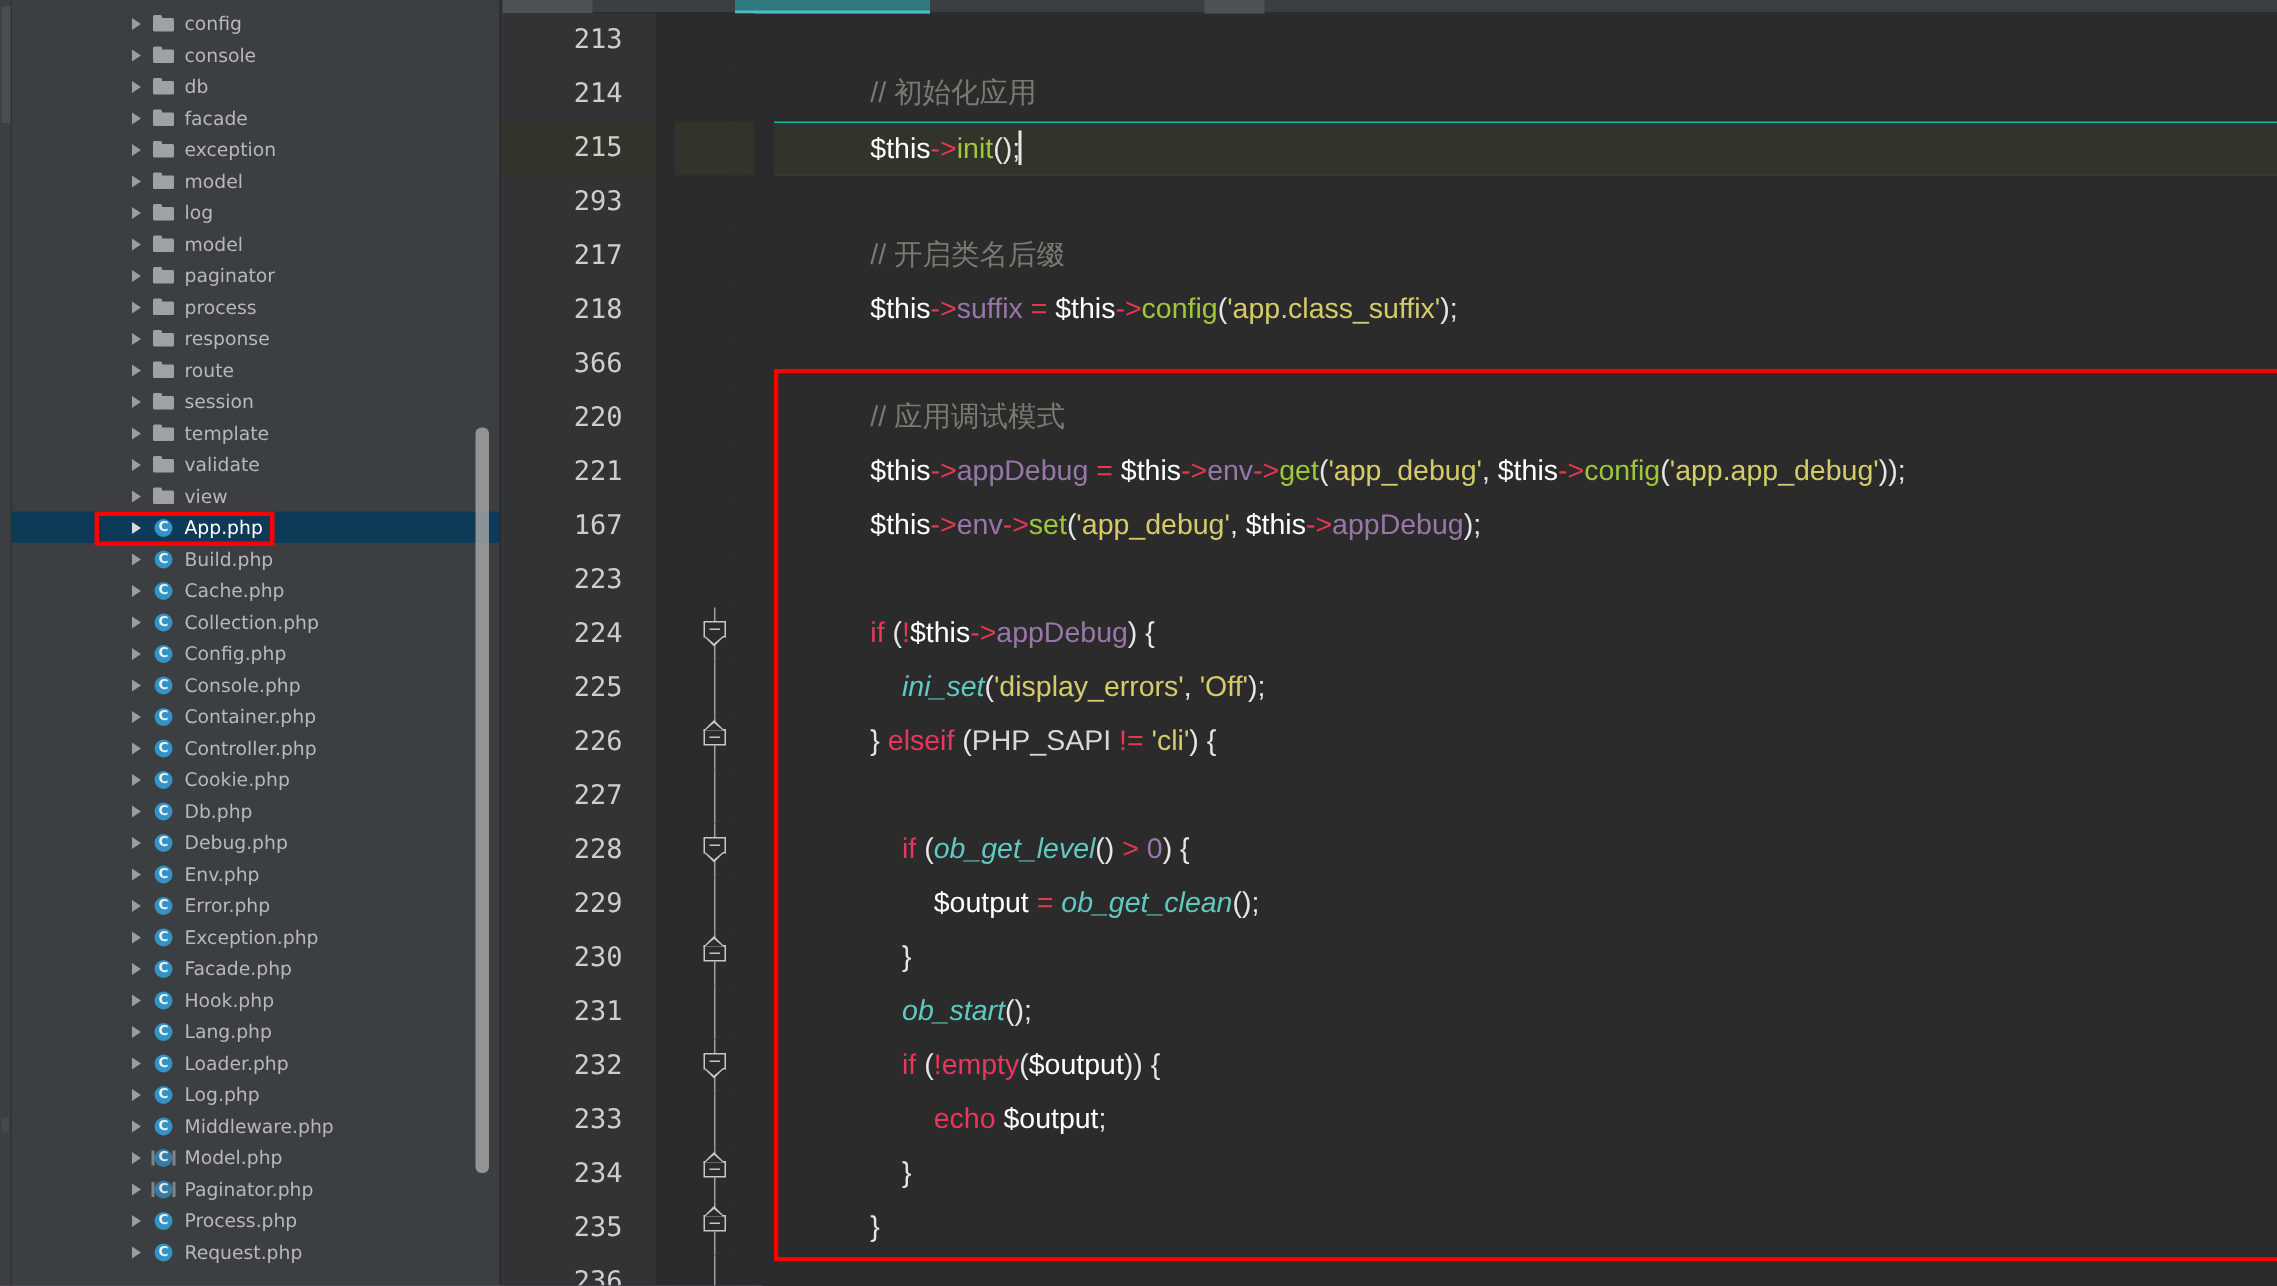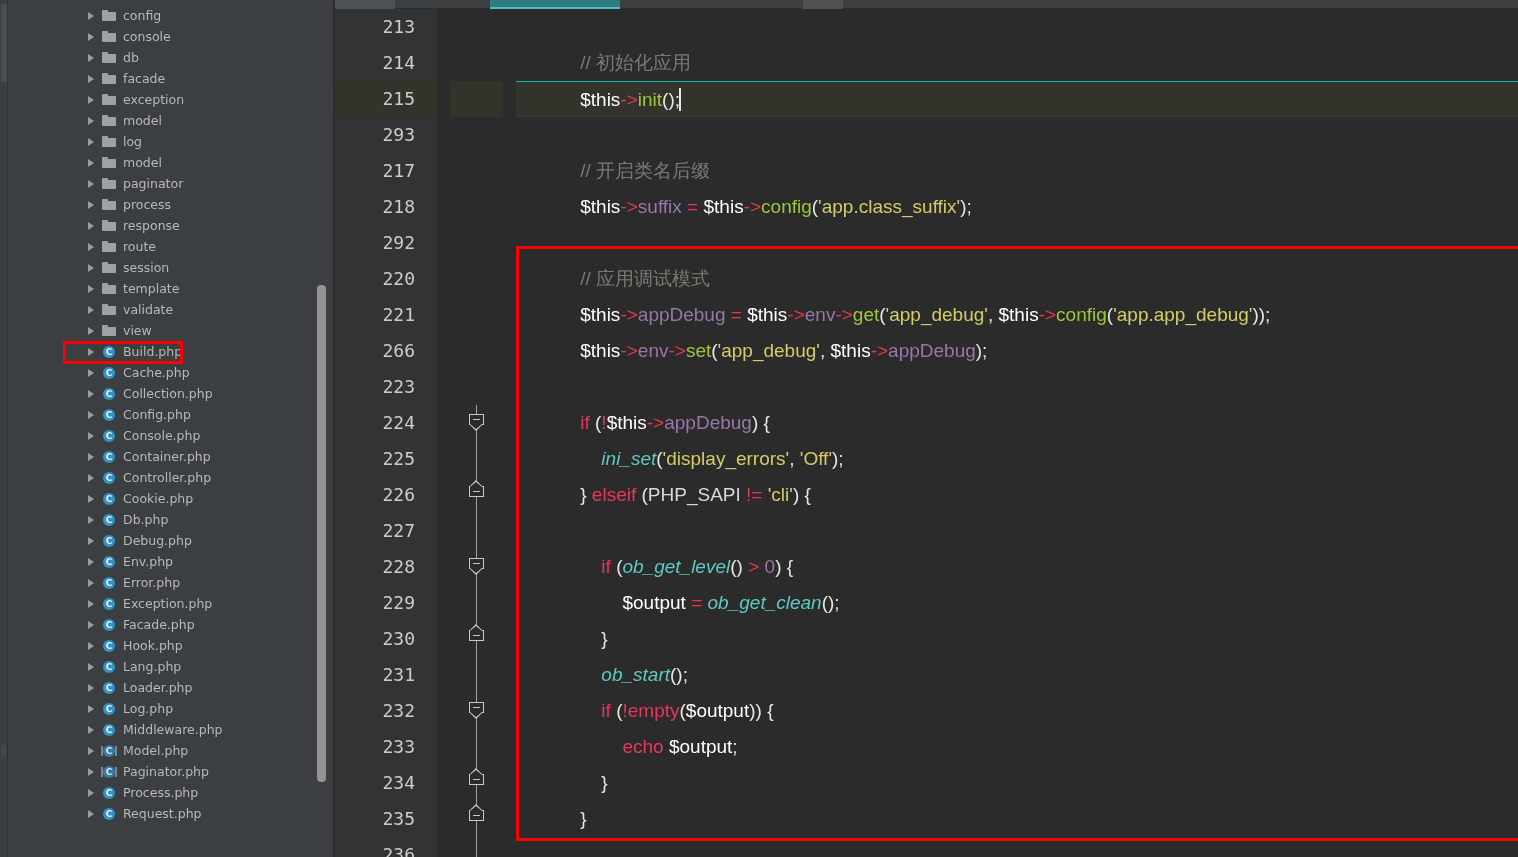--- a/index.html
+++ b/index.html
@@ -498,20 +498,26 @@
         <div class="tree-row">
           <span class="arrow"></span>
           <span class="ico folder"></span>
           <span class="tree-label">validate</span>
         </div>
         <div class="tree-row">
           <span class="arrow"></span>
           <span class="ico folder"></span>
           <span class="tree-label">view</span>
         </div>
+        <div class="tree-row selected">
+          <span class="indent-pad"></span>
+          <span class="arrow"></span>
+          <span class="ico phpclass"></span>
+          <span class="tree-label">App.php</span>
+        </div>
         <div class="tree-row">
           <span class="arrow"></span>
           <span class="ico phpclass"></span>
           <span class="tree-label">Build.php</span>
         </div>
         <div class="tree-row">
           <span class="arrow"></span>
           <span class="ico phpclass"></span>
           <span class="tree-label">Cache.php</span>
         </div>
@@ -676,36 +682,36 @@
           <div class="num-cell">217</div>
           <div class="fold-cell"></div>
           <div class="code-cell"><span class="t-plain">        </span><span class="t-comment">// 开启类名后缀</span></div>
         </div>
         <div class="line">
           <div class="num-cell">218</div>
           <div class="fold-cell"></div>
           <div class="code-cell"><span class="t-plain">        </span><span class="t-var">$this</span><span class="t-arrow">-&gt;</span><span class="t-prop">suffix</span><span class="t-plain"> </span><span class="t-op">=</span><span class="t-plain"> </span><span class="t-var">$this</span><span class="t-arrow">-&gt;</span><span class="t-method">config</span><span class="t-punct">(</span><span class="t-str">'app.class_suffix'</span><span class="t-punct">);</span></div>
         </div>
         <div class="line">
-          <div class="num-cell">292</div>
+          <div class="num-cell">366</div>
           <div class="fold-cell"></div>
           <div class="code-cell"></div>
         </div>
         <div class="line">
           <div class="num-cell">220</div>
           <div class="fold-cell"></div>
           <div class="code-cell"><span class="t-plain">        </span><span class="t-comment">// 应用调试模式</span></div>
         </div>
         <div class="line">
           <div class="num-cell">221</div>
           <div class="fold-cell"></div>
           <div class="code-cell"><span class="t-plain">        </span><span class="t-var">$this</span><span class="t-arrow">-&gt;</span><span class="t-prop">appDebug</span><span class="t-plain"> </span><span class="t-op">=</span><span class="t-plain"> </span><span class="t-var">$this</span><span class="t-arrow">-&gt;</span><span class="t-prop">env</span><span class="t-arrow">-&gt;</span><span class="t-method">get</span><span class="t-punct">(</span><span class="t-str">'app_debug'</span><span class="t-punct">, </span><span class="t-var">$this</span><span class="t-arrow">-&gt;</span><span class="t-method">config</span><span class="t-punct">(</span><span class="t-str">'app.app_debug'</span><span class="t-punct">));</span></div>
         </div>
         <div class="line">
-          <div class="num-cell">266</div>
+          <div class="num-cell">167</div>
           <div class="fold-cell"></div>
           <div class="code-cell"><span class="t-plain">        </span><span class="t-var">$this</span><span class="t-arrow">-&gt;</span><span class="t-prop">env</span><span class="t-arrow">-&gt;</span><span class="t-method">set</span><span class="t-punct">(</span><span class="t-str">'app_debug'</span><span class="t-punct">, </span><span class="t-var">$this</span><span class="t-arrow">-&gt;</span><span class="t-prop">appDebug</span><span class="t-punct">);</span></div>
         </div>
         <div class="line">
           <div class="num-cell">223</div>
           <div class="fold-cell"></div>
           <div class="code-cell"></div>
         </div>
         <div class="line">
           <div class="num-cell">224</div>

